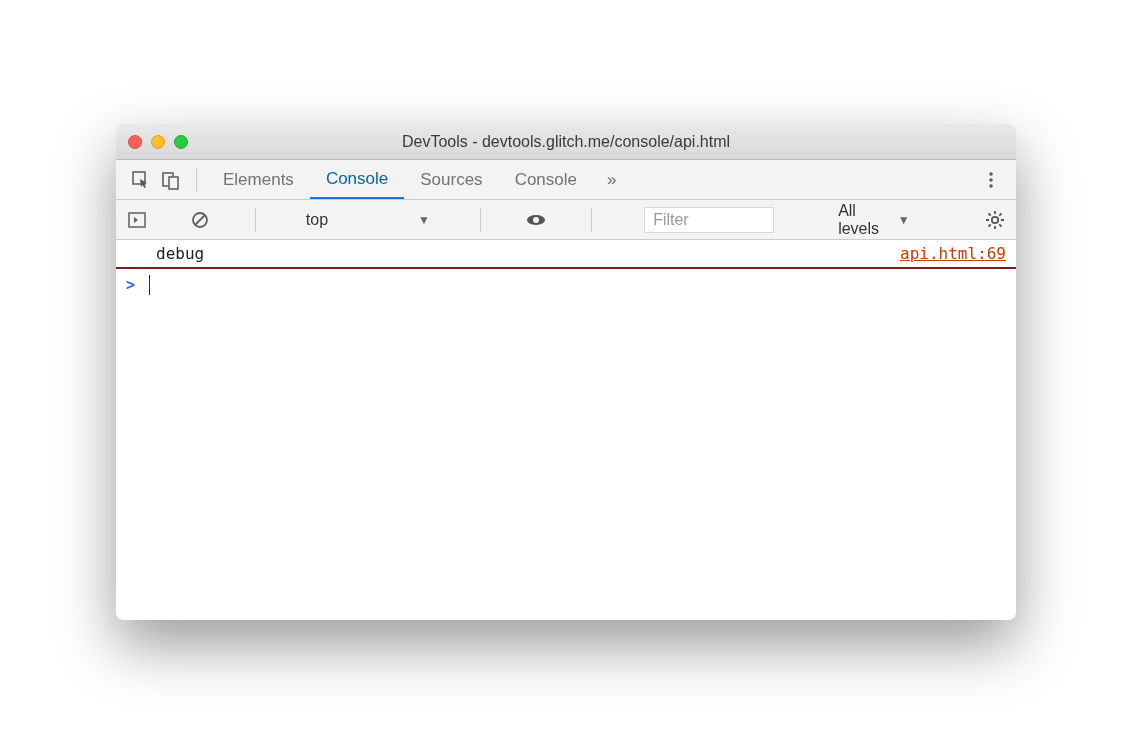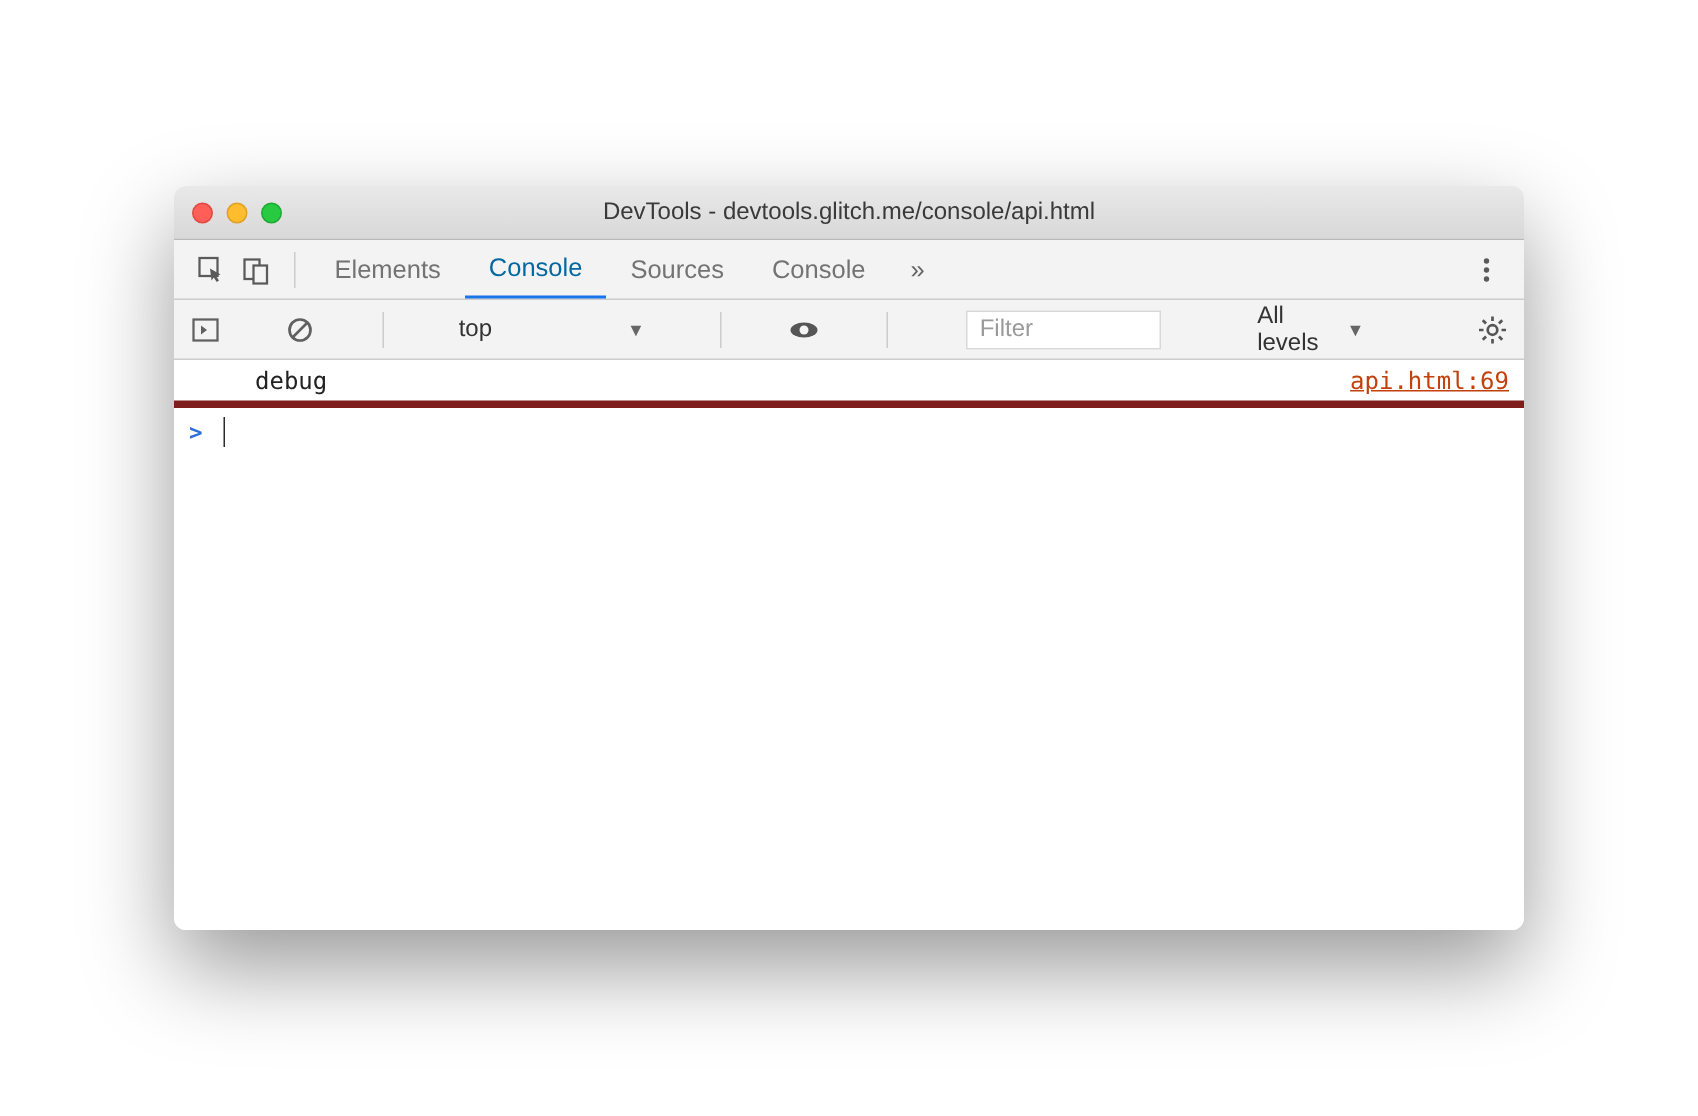--- a/index.html
+++ b/index.html
@@ -165,22 +165,22 @@
       cursor: pointer;
     }
     .levels .caret { font-size: 12px; color: #666; }
     .console-body {
       min-height: 380px;
       background: #fff;
     }
     .log-row {
       display: flex;
       align-items: center;
-      padding: 4px 10px 4px 54px;
-      border-bottom: 5px solid #7f1d1d;
+      padding: 4px 10px 4px 40px;
+      border-bottom: 2px solid #7f1d1d;
       font-family: Menlo, Consolas, monospace;
       font-size: 16px;
     }
     .log-message { color: #222; }
     .log-source {
       margin-left: auto;
       color: #c2410c;
       font-family: Menlo, Consolas, monospace;
       text-decoration: underline;
       cursor: pointer;

